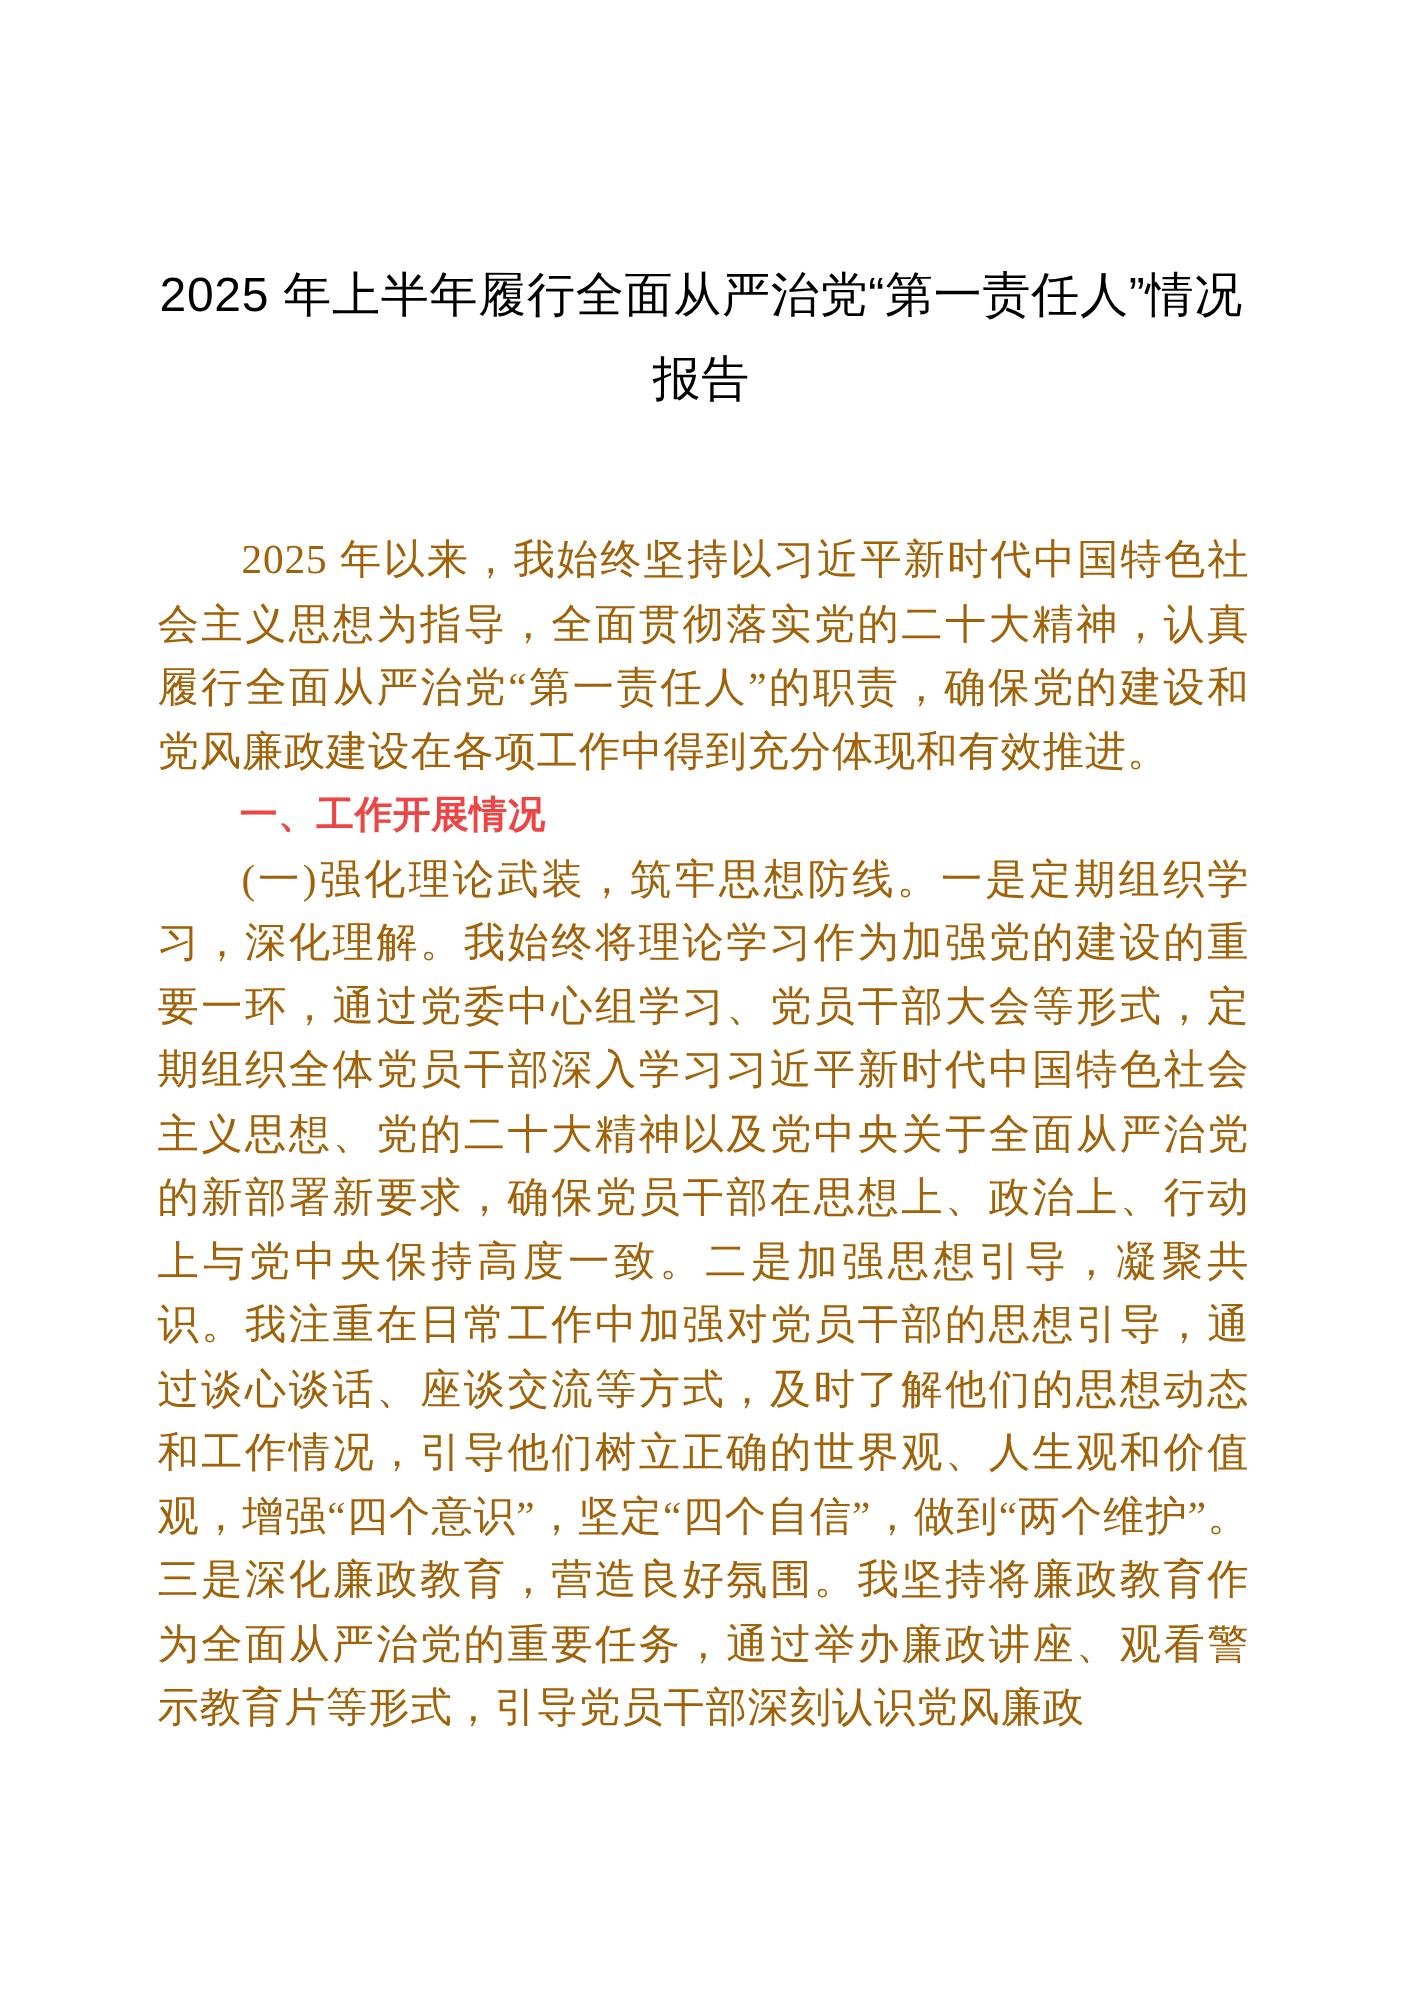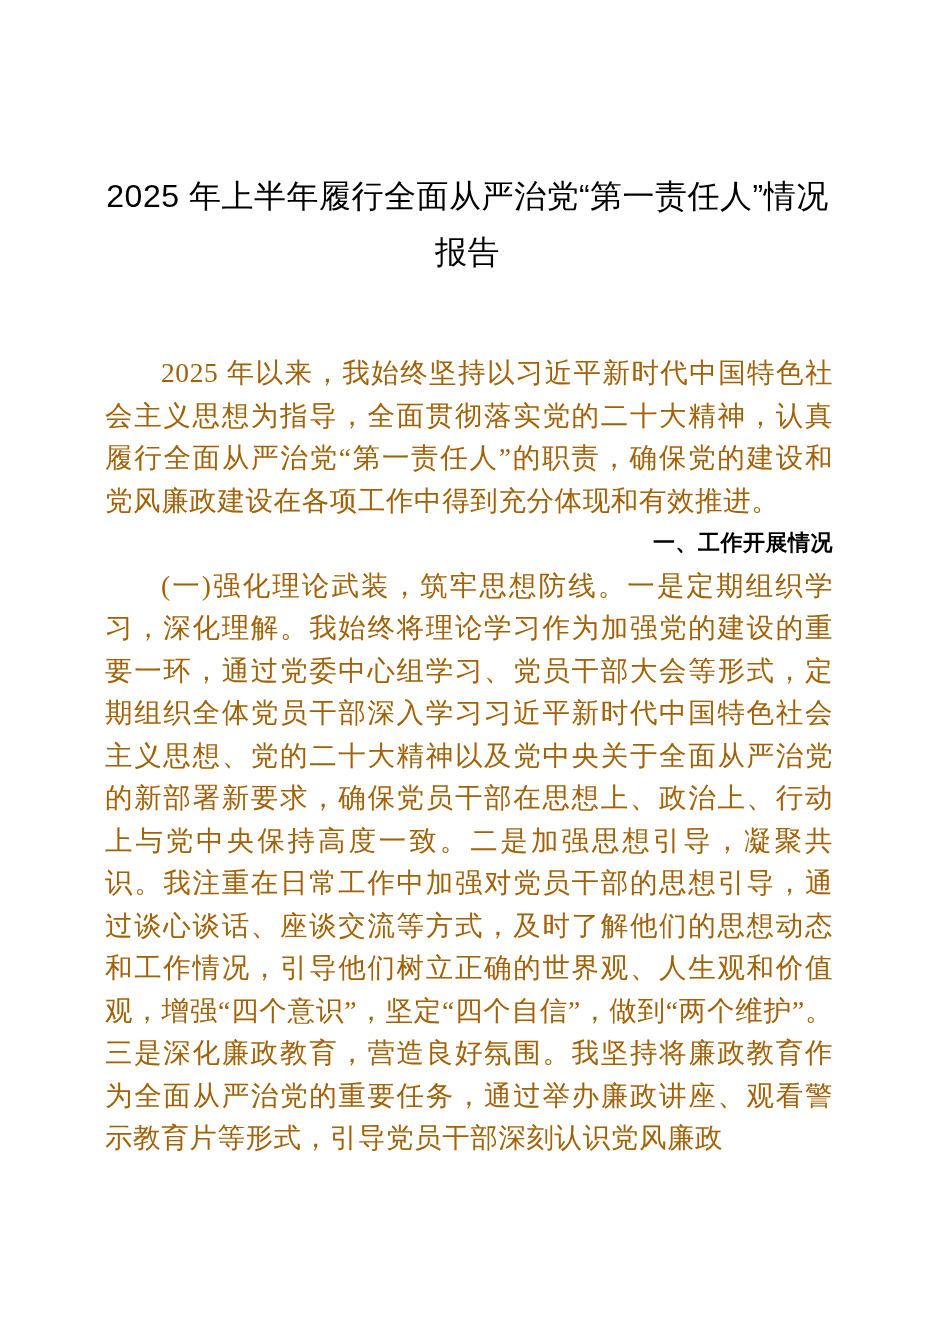--- a/index.html
+++ b/index.html
@@ -56,27 +56,26 @@
     text-align: justify;
     text-justify: inter-character;
     text-indent: 56px;
     letter-spacing: 0.6px;
     color: #a16207;
   }
 
   h2.section-heading {
     margin: 0;
     font-family: "Liberation Sans", "DejaVu Sans", sans-serif;
-    font-size: 22px;
+    font-size: 25px;
     line-height: 42.5px;
     font-weight: 700;
     text-indent: 55px;
     letter-spacing: 0.5px;
-    color: #000000;
-    text-align: right;
+    color: #ef4444;
   }
 </style>
 </head>
 <body>
 
 <div class="page">
 
   <div class="doc-title">
     <span>2025 年上半年履行全面从严治党“第一责任</span><span>人”情况报告</span>
   </div>

